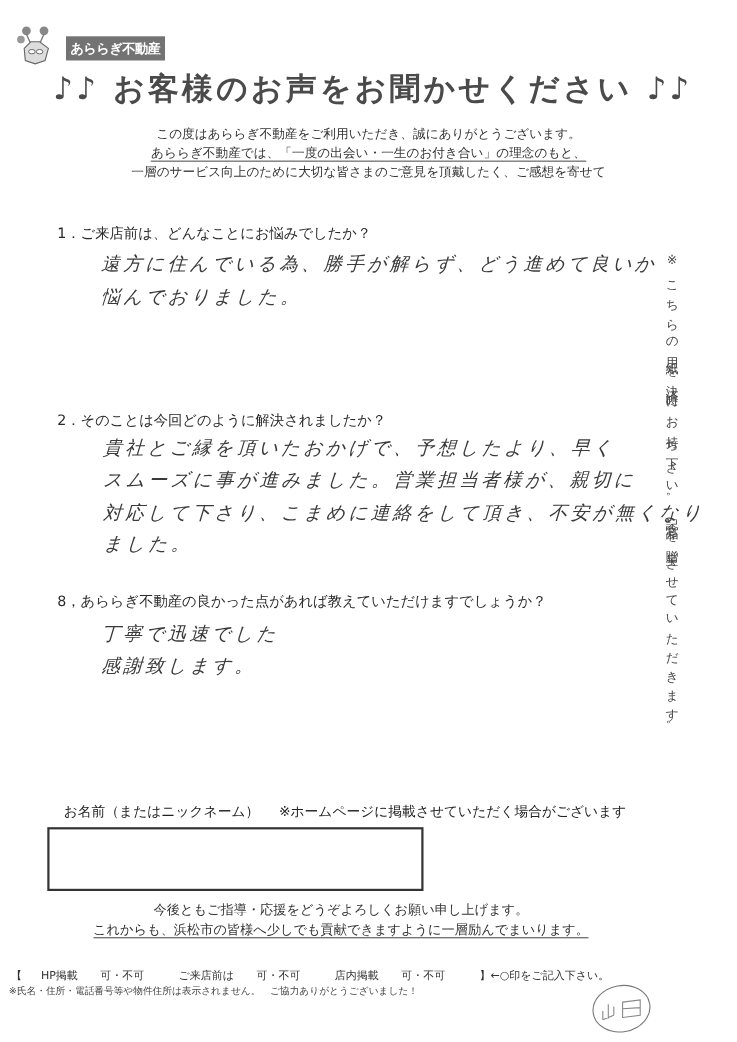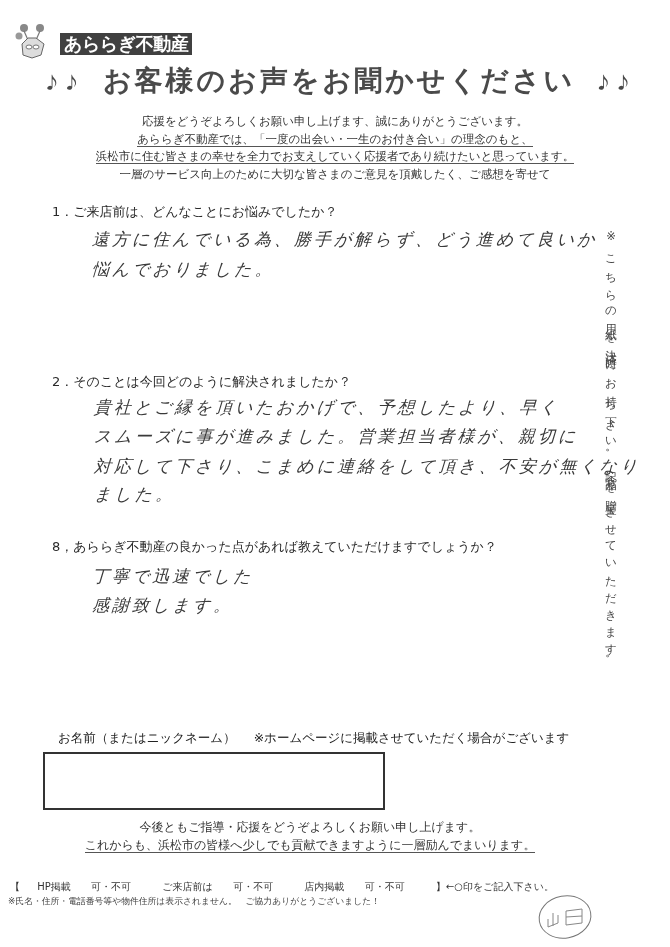--- a/index.html
+++ b/index.html
@@ -4,26 +4,26 @@
   <style>
     html, body { margin: 0; padding: 0; }
     body {
       width: 670px; height: 947px; background: #ffffff; position: relative; overflow: hidden;
       font-family: "DejaVu Sans", "Liberation Sans", sans-serif; color: #222;
     }
     .abs { position: absolute; }
     
     .mascot { left: 14px; top: 22px; width: 36px; height: 38px; }
     .logo-box {
-      left: 60px; top: 33px; height: 22px; padding: 0 4px; background: #404040; color: #fff;
-      font-size: 18px; font-weight: bold; line-height: 22px; letter-spacing: -0.5px;
+      left: 60px; top: 33px; height: 22px; padding: 0 4px; background: #737373; color: #fff;
+      font-size: 12px; font-weight: bold; line-height: 22px; letter-spacing: -0.5px;
     }
     .title {
       left: 34px; top: 62px; width: 610px; text-align: center;
-      font-size: 28px; color: #4a4a4a; letter-spacing: 3px; white-space: nowrap; font-weight: bold; font-family: Liberation Mono, monospace;
+      font-size: 28px; color: #4a4a4a; letter-spacing: 3px; white-space: nowrap; font-weight: bold;
     }
     .intro { left: 60px; top: 113px; width: 550px; text-align: center; font-size: 11.5px; line-height: 17.5px; color: #333; }
     .intro div { white-space: nowrap; }
     .ul { border-bottom: 1px solid #555; }
     .q { left: 52px; font-size: 13px; color: #2a2a2a; white-space: nowrap; text-align: center; }
     .hw {
       font-family: "DejaVu Serif", serif; color: #3a3a3a; font-size: 17px; letter-spacing: 3px;
       white-space: nowrap; font-style: italic; transform: skewX(-3deg);
     }
     .side-note {
@@ -50,23 +50,22 @@
   <line x1="26" y1="9" x2="22" y2="18" stroke="#777" stroke-width="1.2"></line>
   <path d="M8 22 L14 16 L22 16 L30 22 L27 33 L18 36 L9 33 Z" fill="#ddd" stroke="#666" stroke-width="1"></path>
   <ellipse cx="15" cy="25" rx="3" ry="2" fill="#fff" stroke="#555" stroke-width="0.8"></ellipse>
   <ellipse cx="22" cy="25" rx="3" ry="2" fill="#fff" stroke="#555" stroke-width="0.8"></ellipse>
 </svg>
 <div class="abs logo-box">あららぎ不動産</div>
 
 <div class="abs title">♪♪ お客様のお声をお聞かせください ♪♪</div>
 
 <div class="abs intro">
-  <div>応援をどうぞよろしくお願い申し上げます、誠にありがとうございます。</div>
+  <div>この度はあららぎ不動産をご利用いただき、誠にありがとうございます。</div>
   <div><span class="ul">あららぎ不動産では、「一度の出会い・一生のお付き合い」の理念のもと、</span></div>
-  <div><span class="ul">浜松市に住む皆さまの幸せを全力でお支えしていく応援者であり続けたいと思っています。</span></div>
   <div>一層のサービス向上のために大切な皆さまのご意見を頂戴したく、ご感想を寄せて</div>
 </div>
 
 <div class="abs q" style="top:203px;">1．ご来店前は、どんなことにお悩みでしたか？</div>
 <div class="abs hw" style="left:92px; top:228px;">遠方に住んでいる為、勝手が解らず、どう進めて良いか</div>
 <div class="abs hw" style="left:92px; top:258px;">悩んでおりました。</div>
 
 <div class="abs q" style="top:373px;">2．そのことは今回どのように解決されましたか？</div>
 <div class="abs hw" style="left:94px; top:396px;">貴社とご縁を頂いたおかげで、予想したより、早く</div>
 <div class="abs hw" style="left:94px; top:425px;">スムーズに事が進みました。営業担当者様が、親切に</div>

